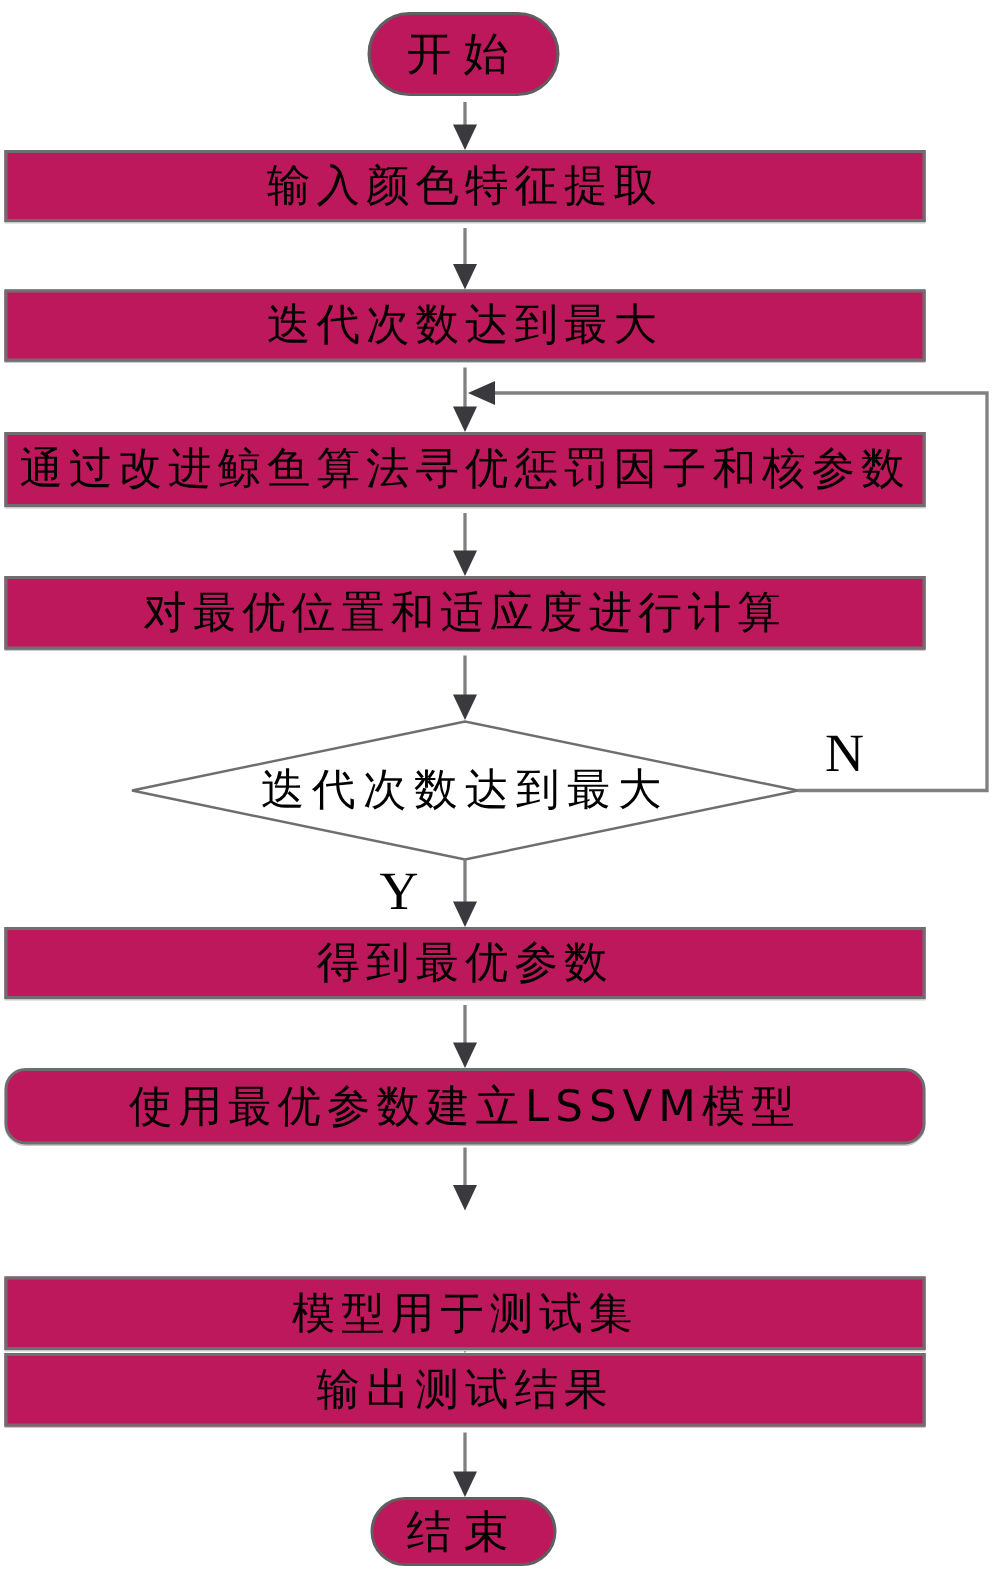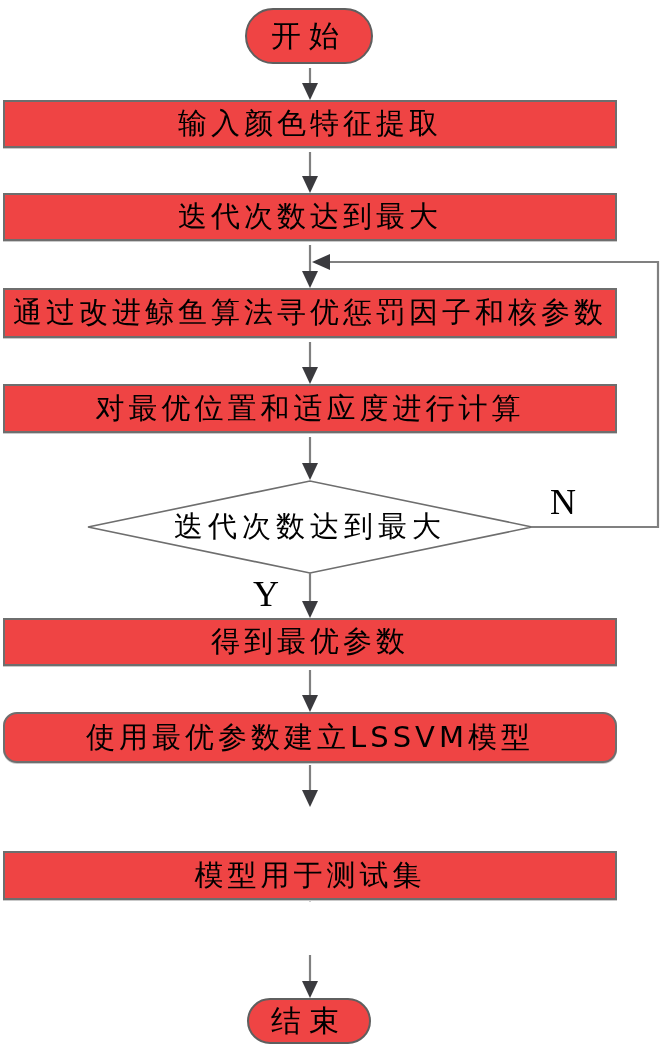--- a/index.html
+++ b/index.html
@@ -11,21 +11,21 @@
     font-family: "DejaVu Sans", sans-serif;
     color: #000000;
     overflow: hidden;
   }
   .svg-layer { position: absolute; left: 0; top: 0; }
   .node {
     position: absolute;
     display: flex;
     align-items: center;
     justify-content: center;
-    background: #ef4444;
+    background: #be185d;
     box-sizing: border-box;
     font-size: 29px;
     letter-spacing: 4px;
     white-space: nowrap;
   }
   .process {
     left: 3px;
     width: 614px;
     border: 2px solid #6e6e6e;
     box-shadow: 0 1px 0 #c9c9c9;
@@ -125,18 +125,21 @@
   </div>
 
   <div class="node process" style="top:712px; height:51px;border-radius:14px;">
     <span>使用最优参数建立LSSVM模型</span>
   </div>
 
   <div class="node process" style="top:807px; height:49px;margin-top:44px;">
     <span>模型用于测试集</span>
   </div>
 
+  <div class="node process" style="top:902px; height:49px;">
+    <span>输出测试结果</span>
+  </div>
 
   <div class="node terminator" style="left:247px; top:998px; width:124px; height:46px;">
     <span>结束</span>
   </div>
 
 </div>
 
 </body></html>

